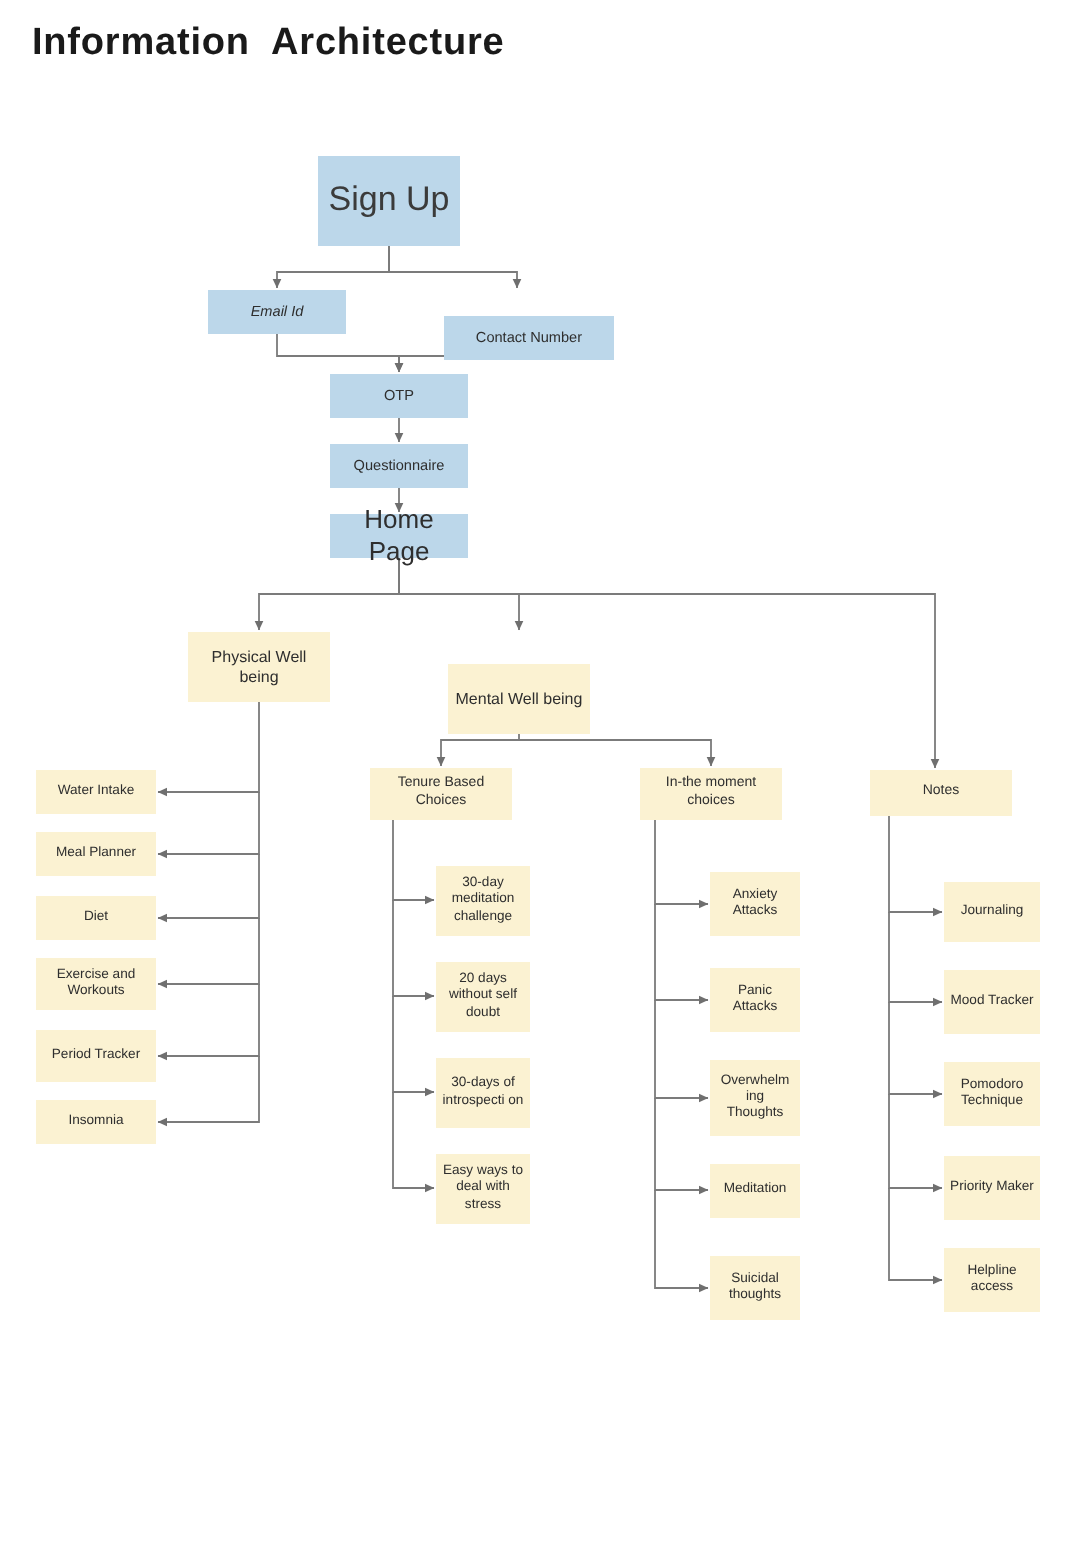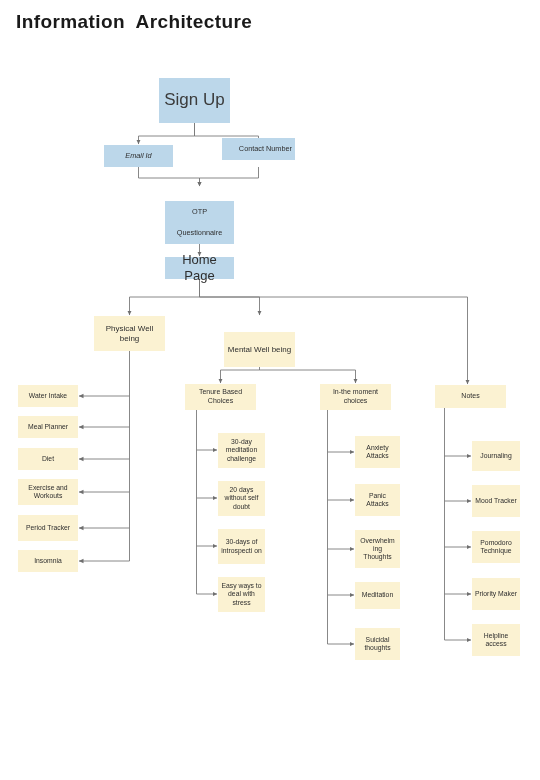--- a/index.html
+++ b/index.html
@@ -116,24 +116,24 @@
       <path d="M444.5,594 L444.5,640 L471,640"></path>
     </g>
   </svg>
 
   <div class="node blue n-signup" style="left:159px;top:78px;width:71px;height:45px;">
       <span>Sign Up</span>
     </div>
   <div class="node blue n-lvl1" style="left:104px;top:145px;width:69px;height:22px;font-style:italic;">
       <span>Email Id</span>
     </div>
-  <div class="node blue n-lvl1" style="left:222px;top:138px;width:73px;height:22px;text-align:right;">
+  <div class="node blue n-lvl1" style="left:222px;top:158px;width:85px;height:22px;">
       <span>Contact Number</span>
     </div>
-  <div class="node blue n-lvl1" style="left:165px;top:201px;width:69px;height:22px;">
+  <div class="node blue n-lvl1" style="left:165px;top:187px;width:69px;height:22px;">
       <span>OTP</span>
     </div>
   <div class="node blue n-lvl1" style="left:165px;top:222px;width:69px;height:22px;">
       <span>Questionnaire</span>
     </div>
   <div class="node blue n-lvl2" style="left:165px;top:257px;width:69px;height:22px;">
       <span>Home Page</span>
     </div>
 
   <div class="node yellow n-cat" style="left:94px;top:316px;width:71px;height:35px;">

